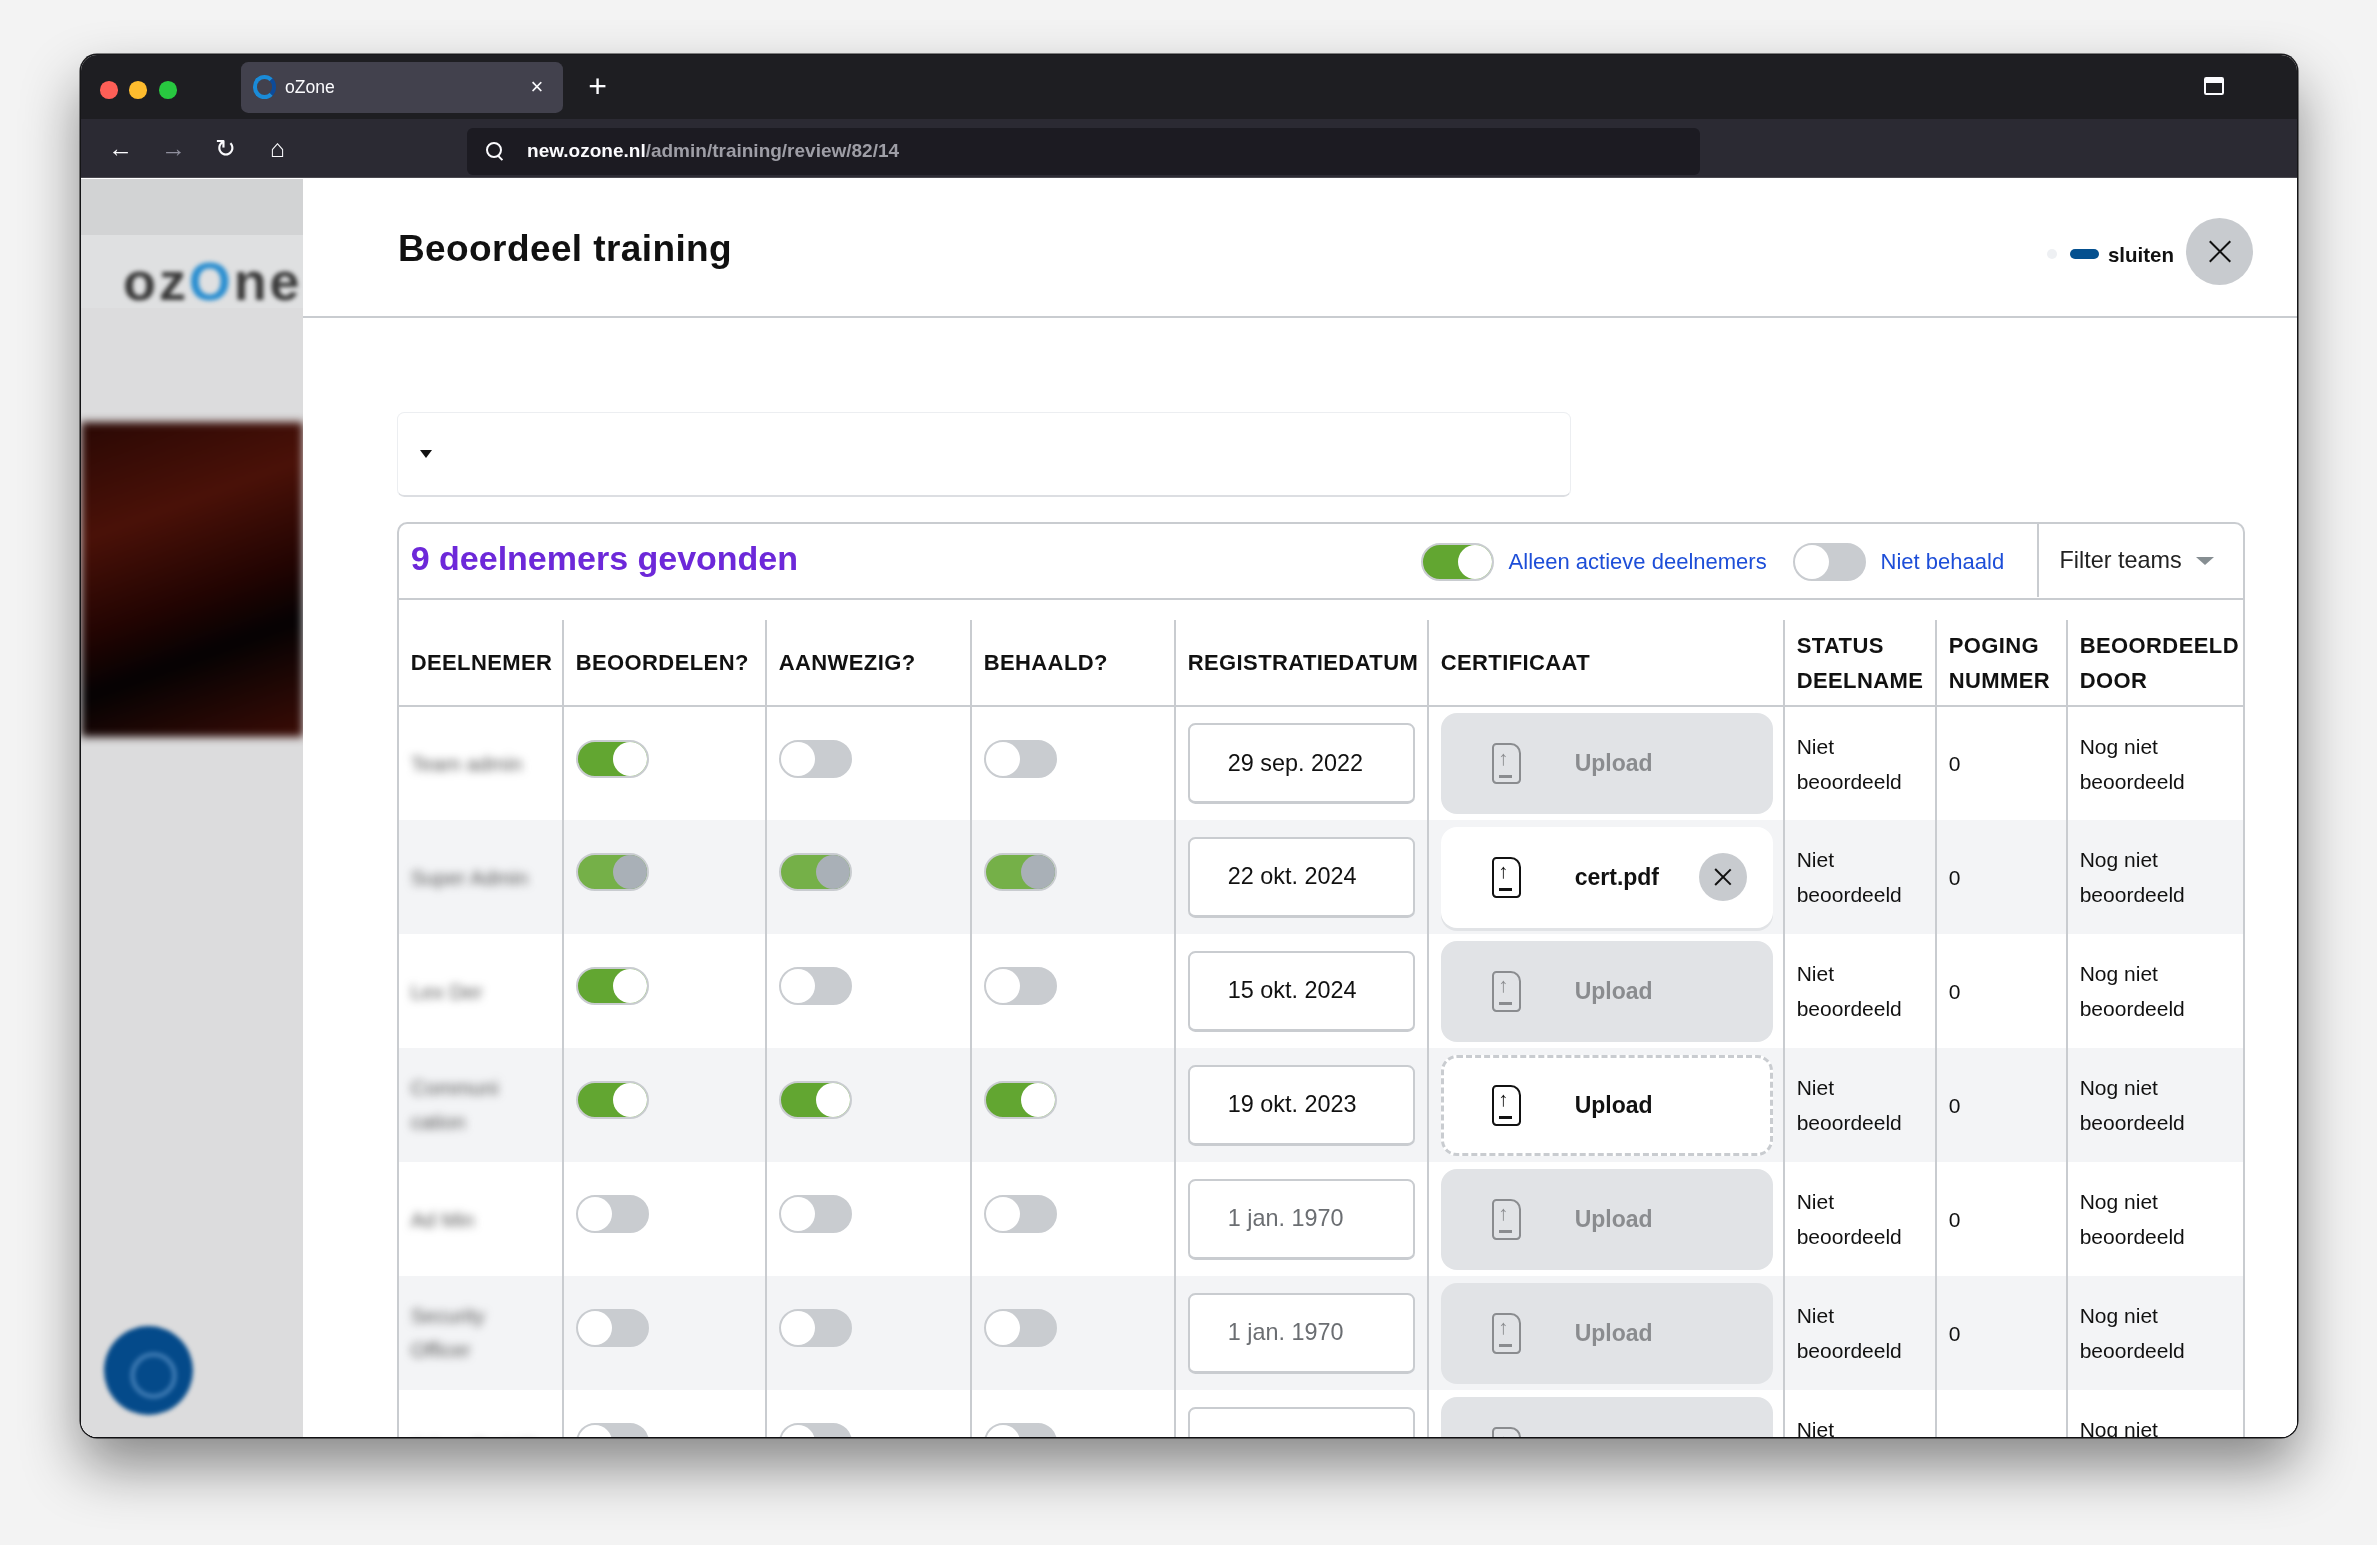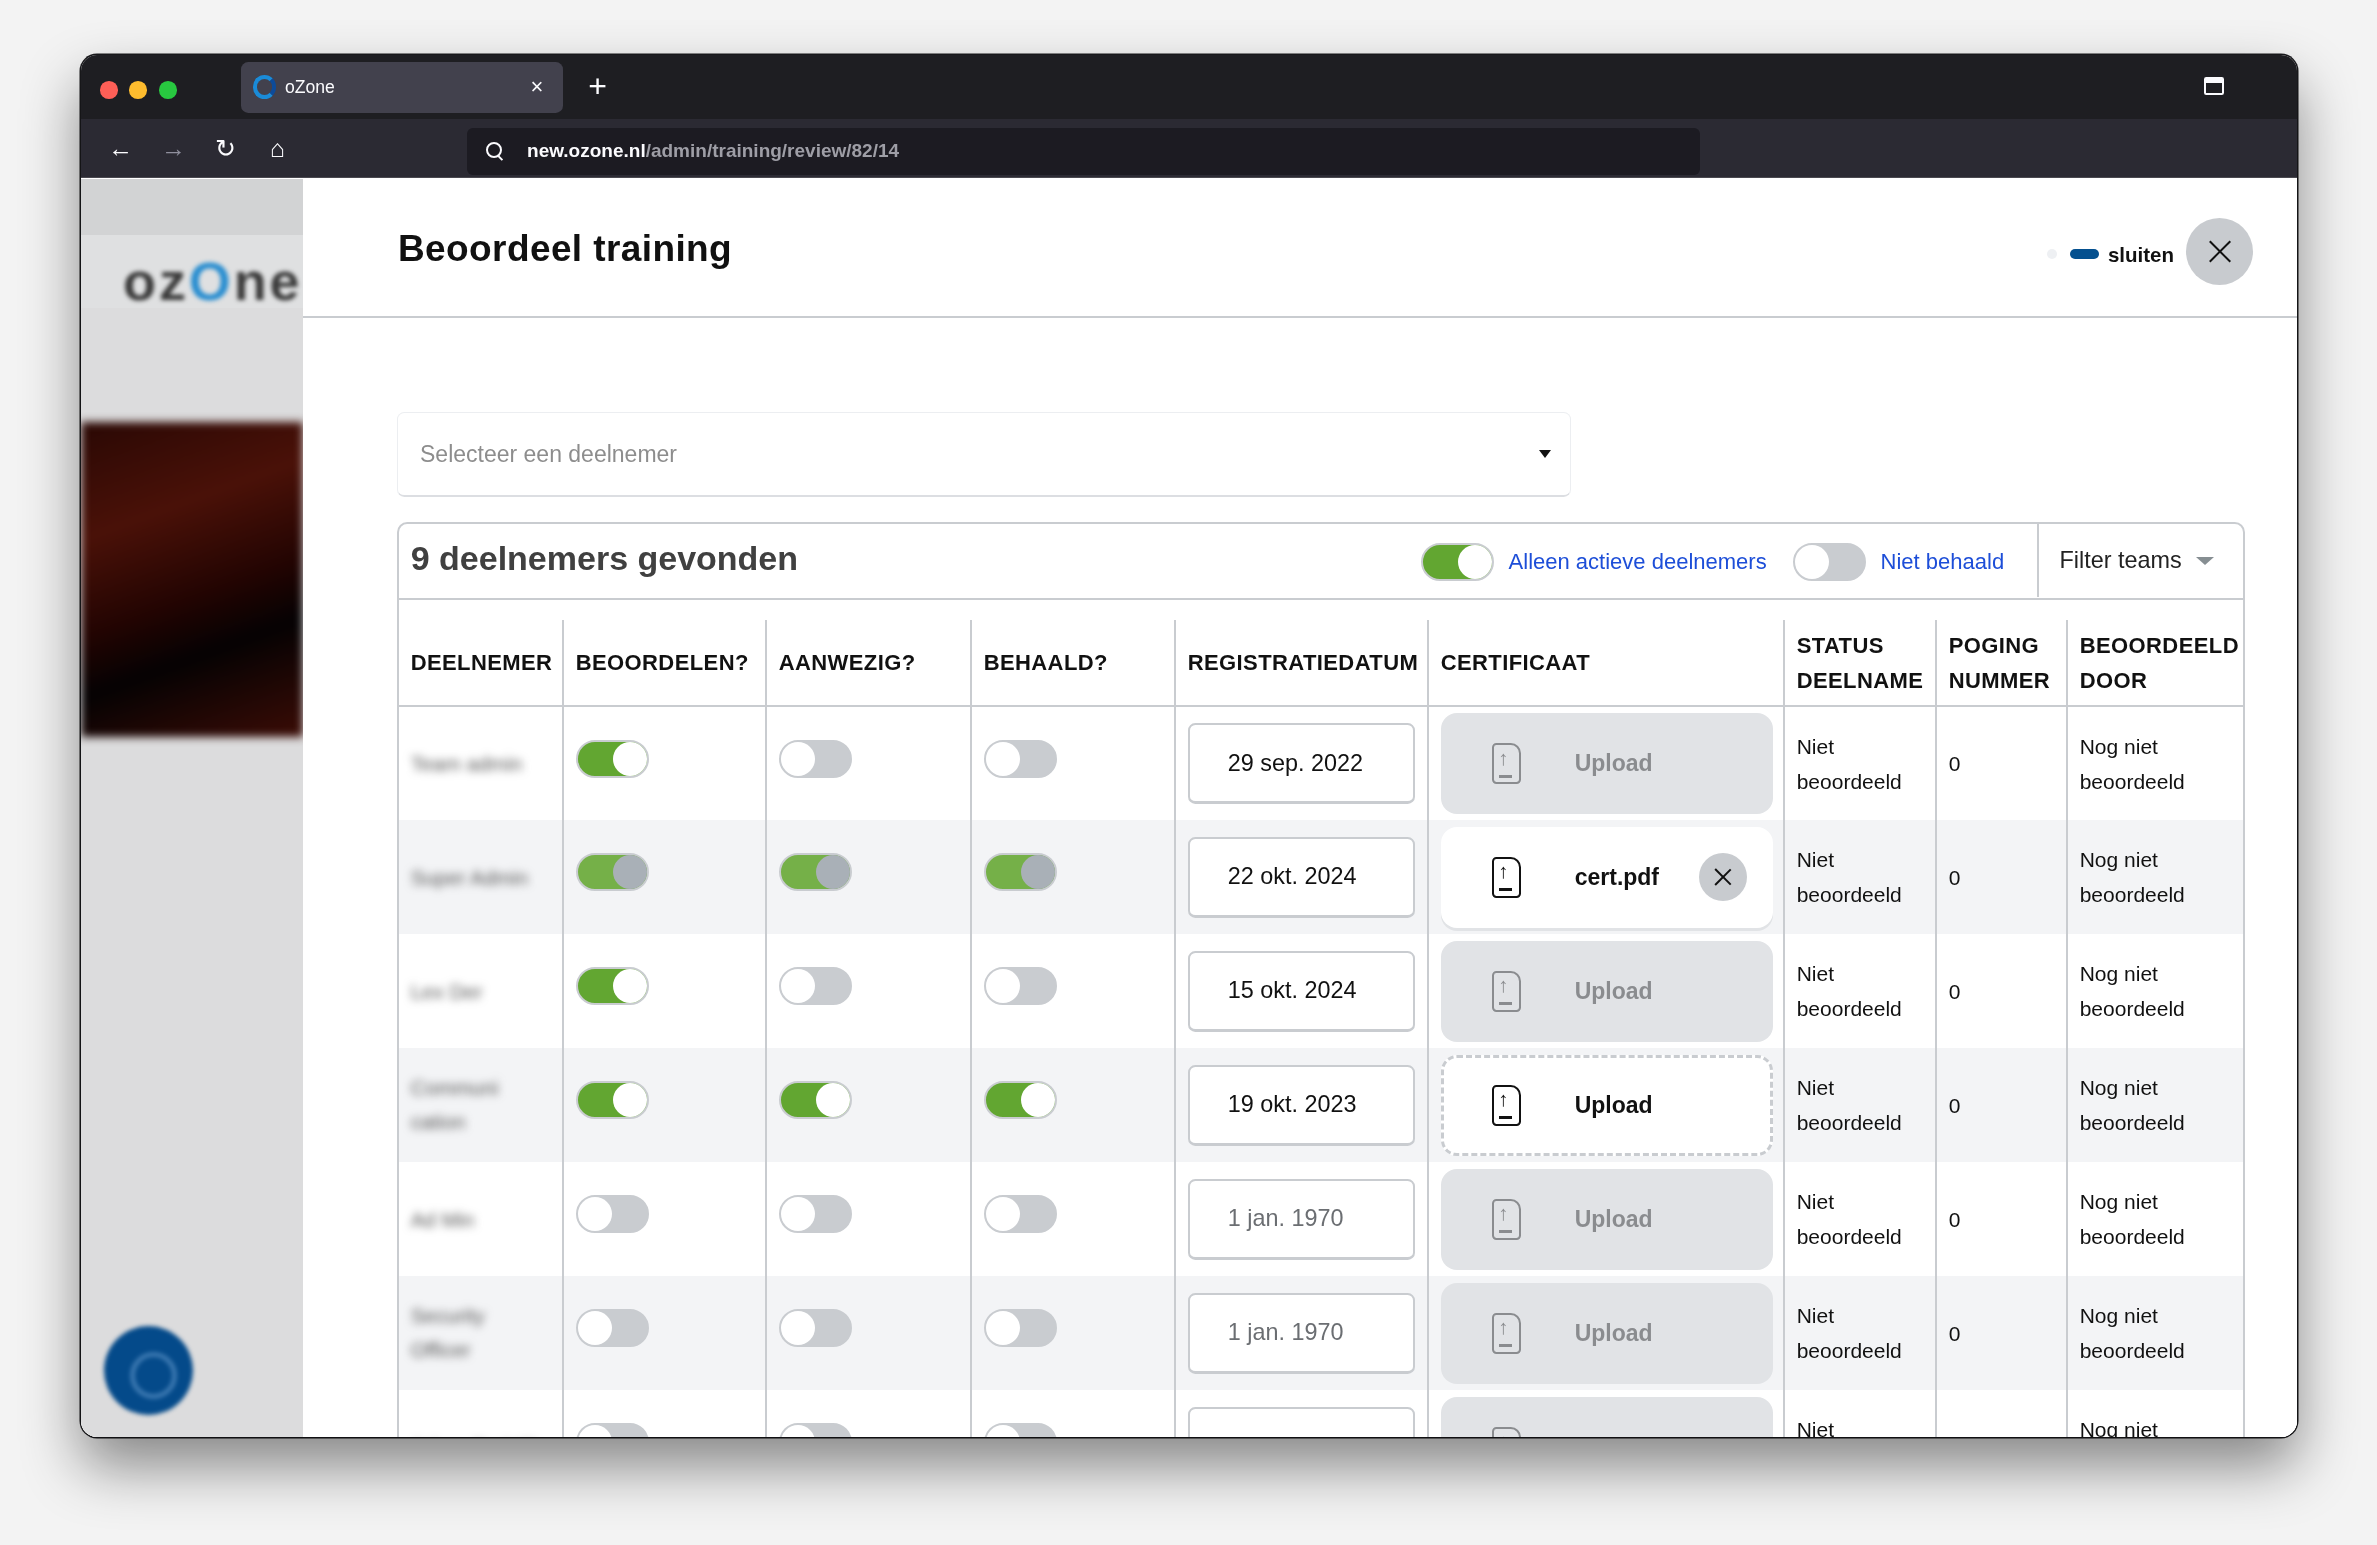--- a/index.html
+++ b/index.html
@@ -108,21 +108,21 @@
   }
   .select-placeholder { font-size: 23px; color: #8d8d8d; flex: 1; }
   .select-caret { width: 0; height: 0; border-left: 6.6px solid transparent; border-right: 6.6px solid transparent; border-top: 8px solid #111; margin-right: 19px; }
 
   
   .card {
     position: absolute; left: 94px; top: 343px; width: 1848px; height: 922px;
     border: 2.9px solid #c9ccd0; border-bottom: none; border-radius: 10.2px 10.2px 0 0; overflow: hidden;
   }
   .card-head { position: absolute; left: 0; right: 0; top: 0; height: 76px; border-bottom: 2.9px solid #c9ccd0; }
-  .card-title { position: absolute; left: 11.7px; top: 14.6px; font-size: 34px; font-weight: bold; color: #404040; }
+  .card-title { position: absolute; left: 11.7px; top: 14.6px; font-size: 34px; font-weight: bold; color: #6d28d9; }
   .head-toggle { position: absolute; top: 19px; display: flex; align-items: center; }
   .head-toggle .toggle { margin-right: 14.6px; }
   .head-label { font-size: 22px; color: #1d4ed8; }
   .ht-active { left: 1022px; }
   .ht-behaald { left: 1394px; }
   .filter-teams {
     position: absolute; right: 0; top: 0; width: 206px; height: 73px;
     border-left: 2.9px solid #c9ccd0; display: flex; align-items: center; padding-left: 20.5px; cursor: pointer;
   }
   .filter-label { font-size: 23.4px; color: #222; margin-right: 14.6px; }
@@ -225,21 +225,20 @@
         <h1 class="panel-title cond">Beoordeel training</h1>
         <div class="dots">
           <span class="dot-inactive"></span>
           <span class="dot-active"></span>
         </div>
         <span class="close-label">sluiten</span>
         <span class="close-btn"></span>
       </div>
 
       <div class="select-box">
-        <span class="select-placeholder">Selecteer een deelnemer</span>
         <span class="select-caret"></span>
       </div>
 
       <div class="card">
         <div class="card-head">
           <h2 class="card-title cond">9 deelnemers gevonden</h2>
           <div class="head-toggle ht-active">
             <span class="toggle on"></span>
             <span class="head-label">Alleen actieve deelnemers</span>
           </div>

